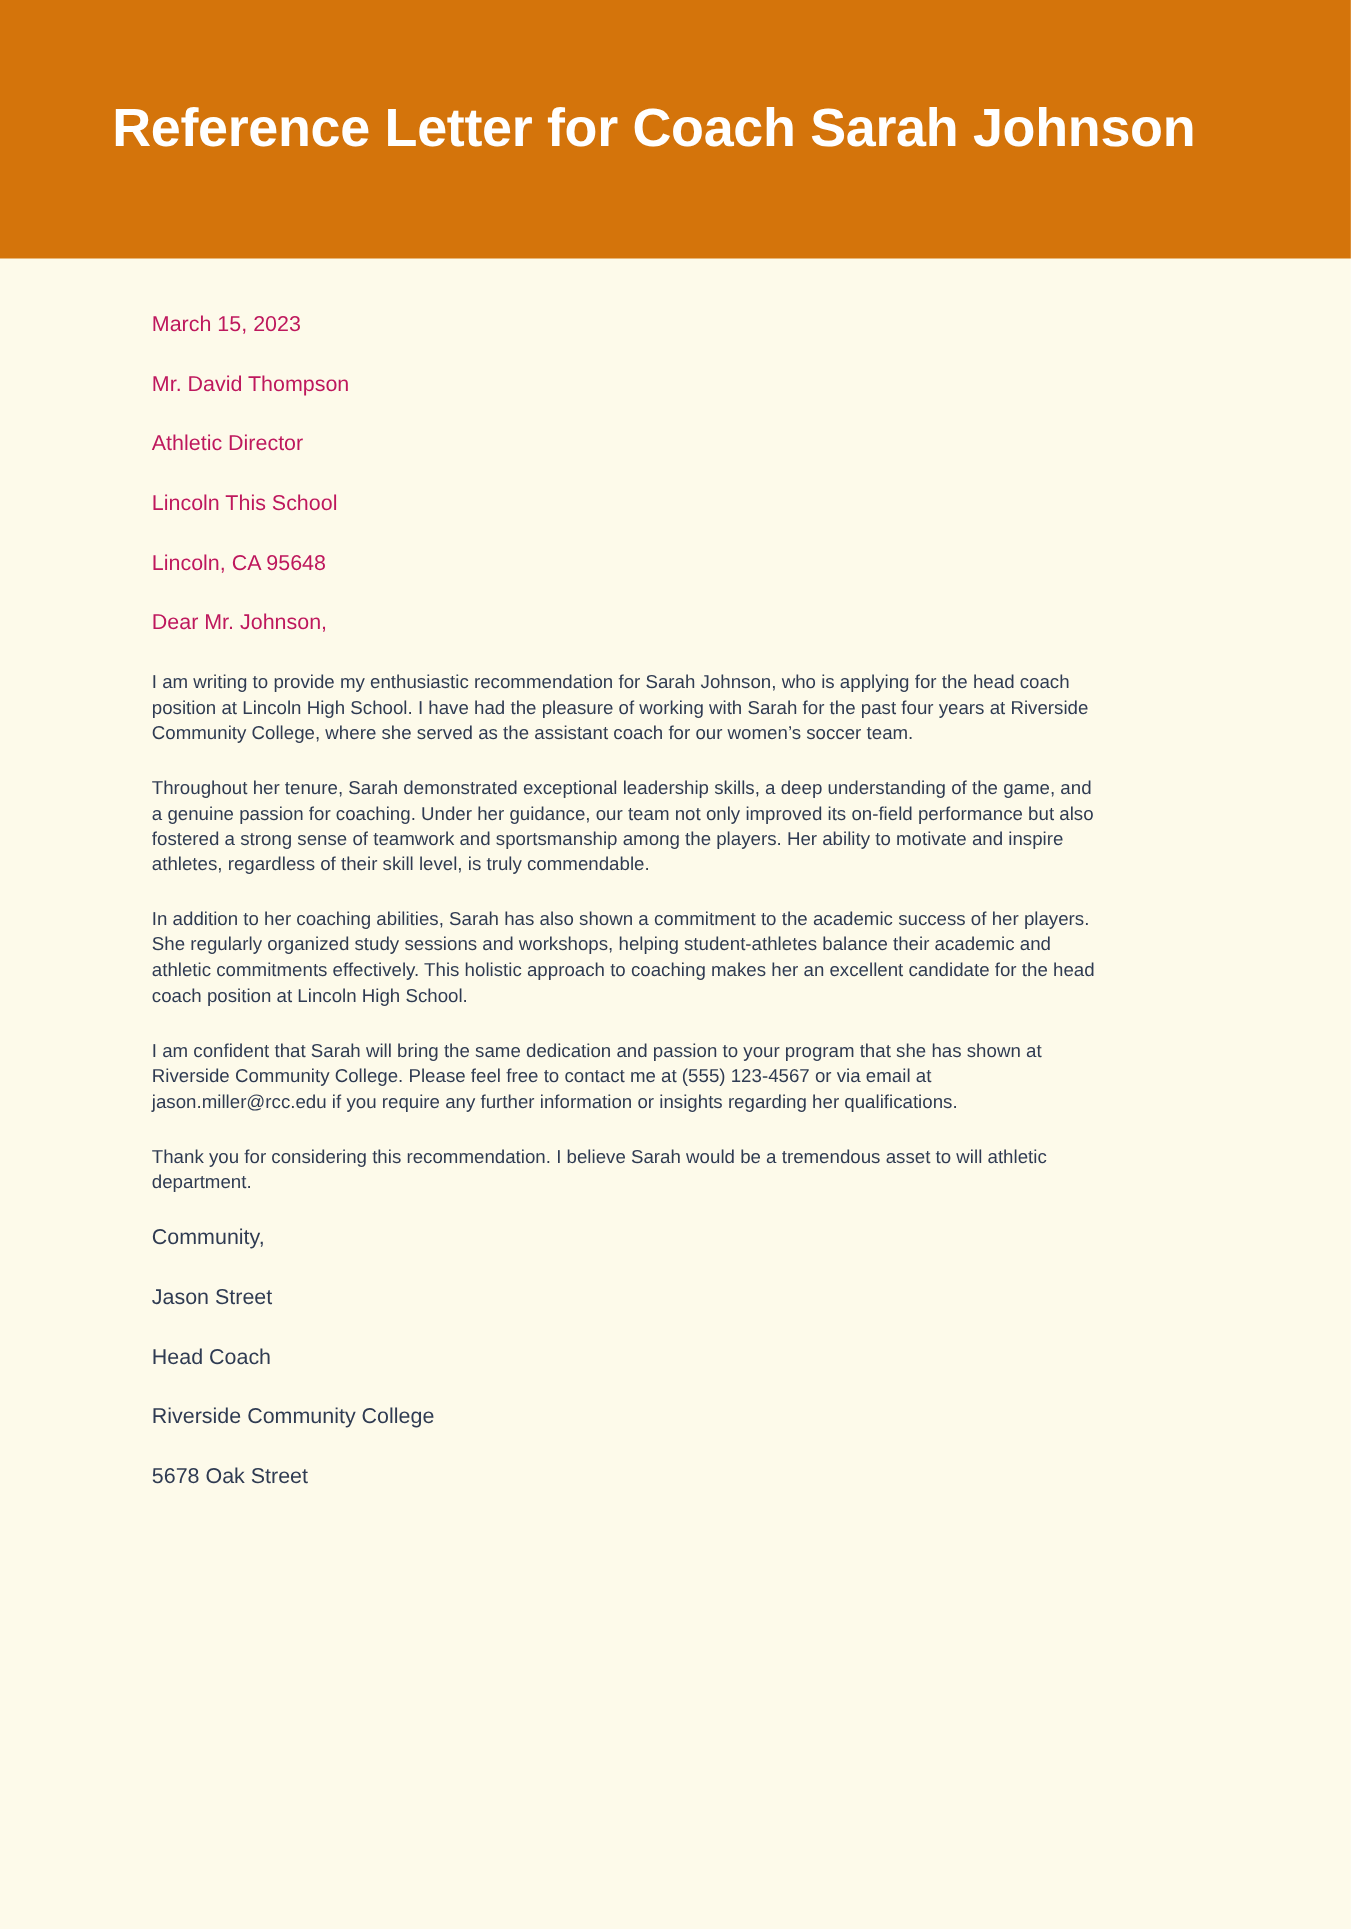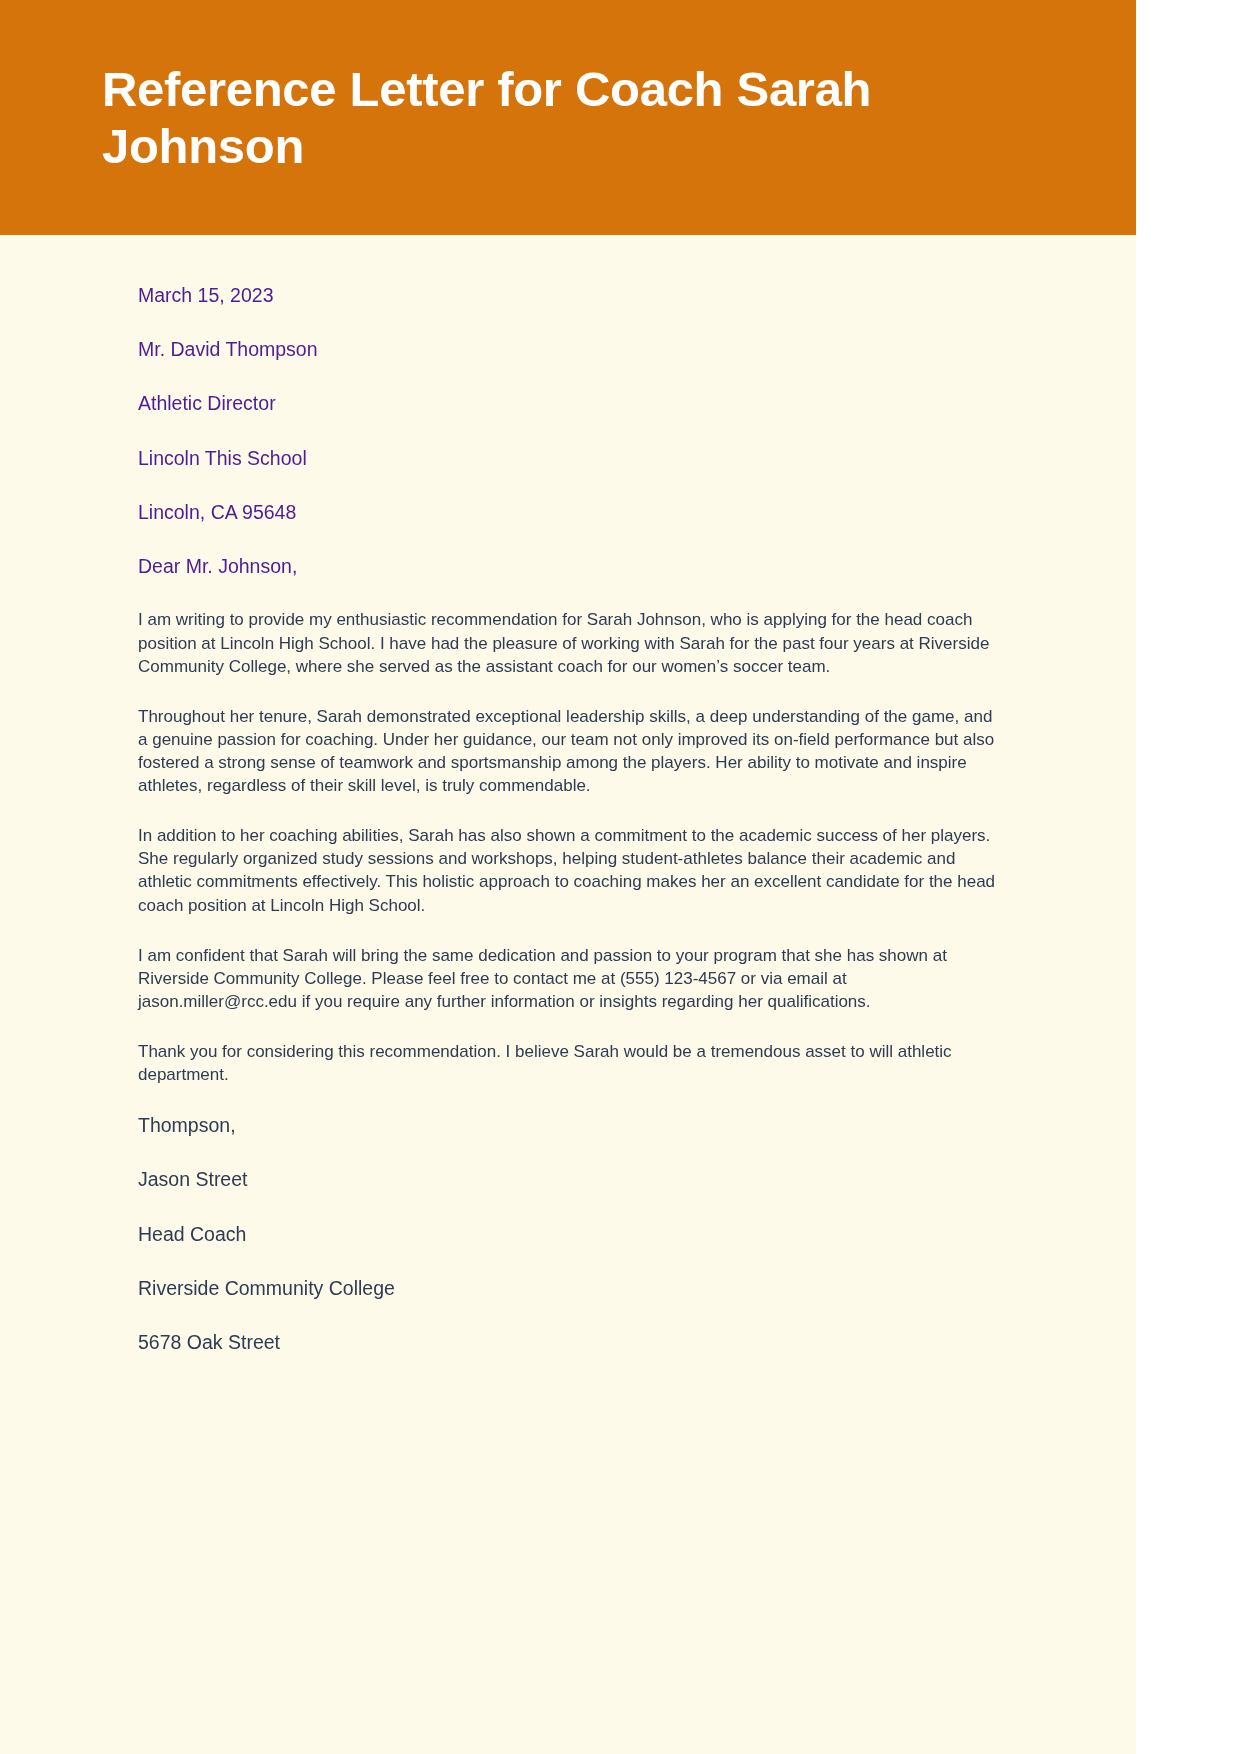--- a/index.html
+++ b/index.html
@@ -7,21 +7,21 @@
     padding: 0;
   }
   body {
     width: 1240px;
     height: 1754px;
     background: #ffffff;
     font-family: "Liberation Sans", sans-serif;
     overflow: hidden;
   }
   .page {
-    width: 1136px;
+    width: 1228px;
     height: 1754px;
     background: #fdfaea;
     position: relative;
     box-sizing: border-box;
     display: flex;
     flex-direction: column;
   }
   .header-band {
     width: 100%;
     height: 235px;
@@ -41,21 +41,21 @@
     margin: 0;
     padding-left: 102px;
     padding-right: 60px;
   }
   .letter-body {
     padding: 48px 124px 0 138px;
     box-sizing: border-box;
     flex: 1 1 auto;
   }
   .line {
-    color: #4c1d95;
+    color: #be185d;
     font-size: 19.5px;
     line-height: 1.32;
     margin: 0 0 28.5px 0;
     font-family: "Liberation Sans", sans-serif;
   }
   .para {
     color: #2f3b52;
     font-size: 17px;
     line-height: 1.36;
     margin: 0 0 27px 0;
@@ -89,20 +89,20 @@
     <p class="line">Lincoln, CA 95648</p>
 
     <p class="line">Dear Mr. Johnson,</p>
 
     <p class="para">I am writing to provide my enthusiastic recommendation for Sarah Johnson, who is applying for the head coach position at Lincoln High School. I have had the pleasure of working with Sarah for the past four years at Riverside Community College, where she served as the assistant coach for our women’s soccer team.</p>
     <p class="para">Throughout her tenure, Sarah demonstrated exceptional leadership skills, a deep understanding of the game, and a genuine passion for coaching. Under her guidance, our team not only improved its on-field performance but also fostered a strong sense of teamwork and sportsmanship among the players. Her ability to motivate and inspire athletes, regardless of their skill level, is truly commendable.</p>
     <p class="para">In addition to her coaching abilities, Sarah has also shown a commitment to the academic success of her players. She regularly organized study sessions and workshops, helping student-athletes balance their academic and athletic commitments effectively. This holistic approach to coaching makes her an excellent candidate for the head coach position at Lincoln High School.</p>
     <p class="para">I am confident that Sarah will bring the same dedication and passion to your program that she has shown at Riverside Community College. Please feel free to contact me at (555) 123-4567 or via email at jason.miller@rcc.edu if you require any further information or insights regarding her qualifications.</p>
     <p class="para">Thank you for considering this recommendation. I believe Sarah would be a tremendous asset to will athletic department.</p>
 
-    <p class="sig-line">Thompson,</p>
+    <p class="sig-line">Community,</p>
     <p class="sig-line">Jason Street</p>
     <p class="sig-line">Head Coach</p>
     <p class="sig-line">Riverside Community College</p>
     <p class="sig-line">5678 Oak Street</p>
 
   </div>
 </div>
 
 </body></html>

